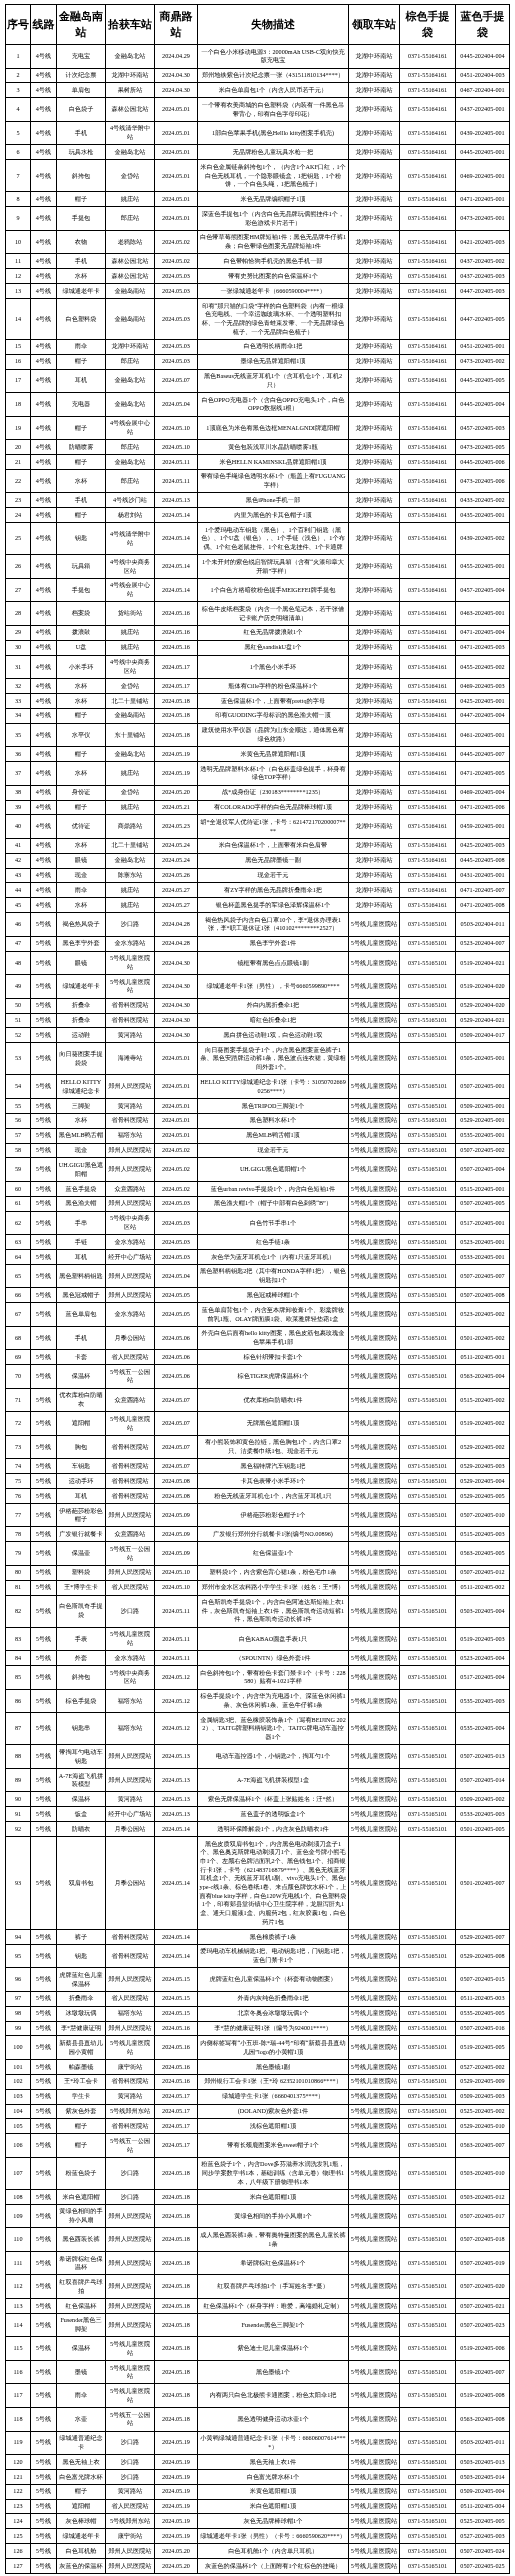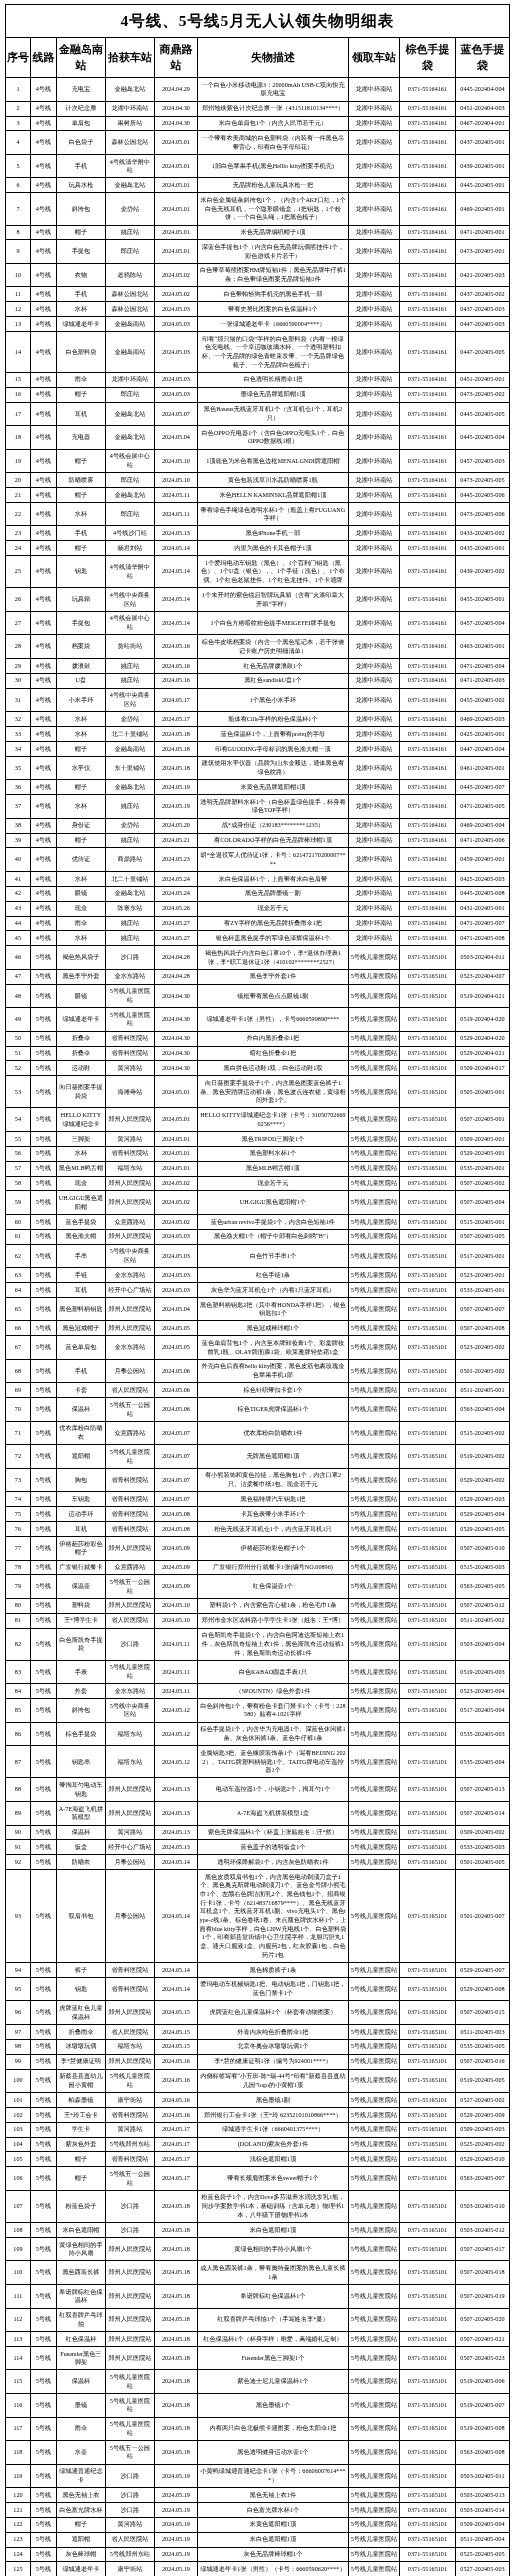--- a/index.html
+++ b/index.html
@@ -24,23 +24,20 @@
         <col style="width: 26px;">
         <col style="width: 49px;">
         <col style="width: 49px;">
         <col style="width: 43px;">
         <col style="width: 151px;">
         <col style="width: 51px;">
         <col style="width: 56px;">
         <col style="width: 54px;">
       </colgroup>
     <thead>
-      <tr class="title-row">
-        <td colspan="9">4号线、5号线5月无人认领失物明细表</td>
-      </tr>
       <tr class="head-row">
           <th>序号</th>
           <th>线路</th>
           <th>金融岛南站</th>
           <th>拾获车站</th>
           <th>商鼎路站</th>
           <th>失物描述</th>
           <th>领取车站</th>
           <th>棕色手提袋</th>
           <th>蓝色手提袋</th>

